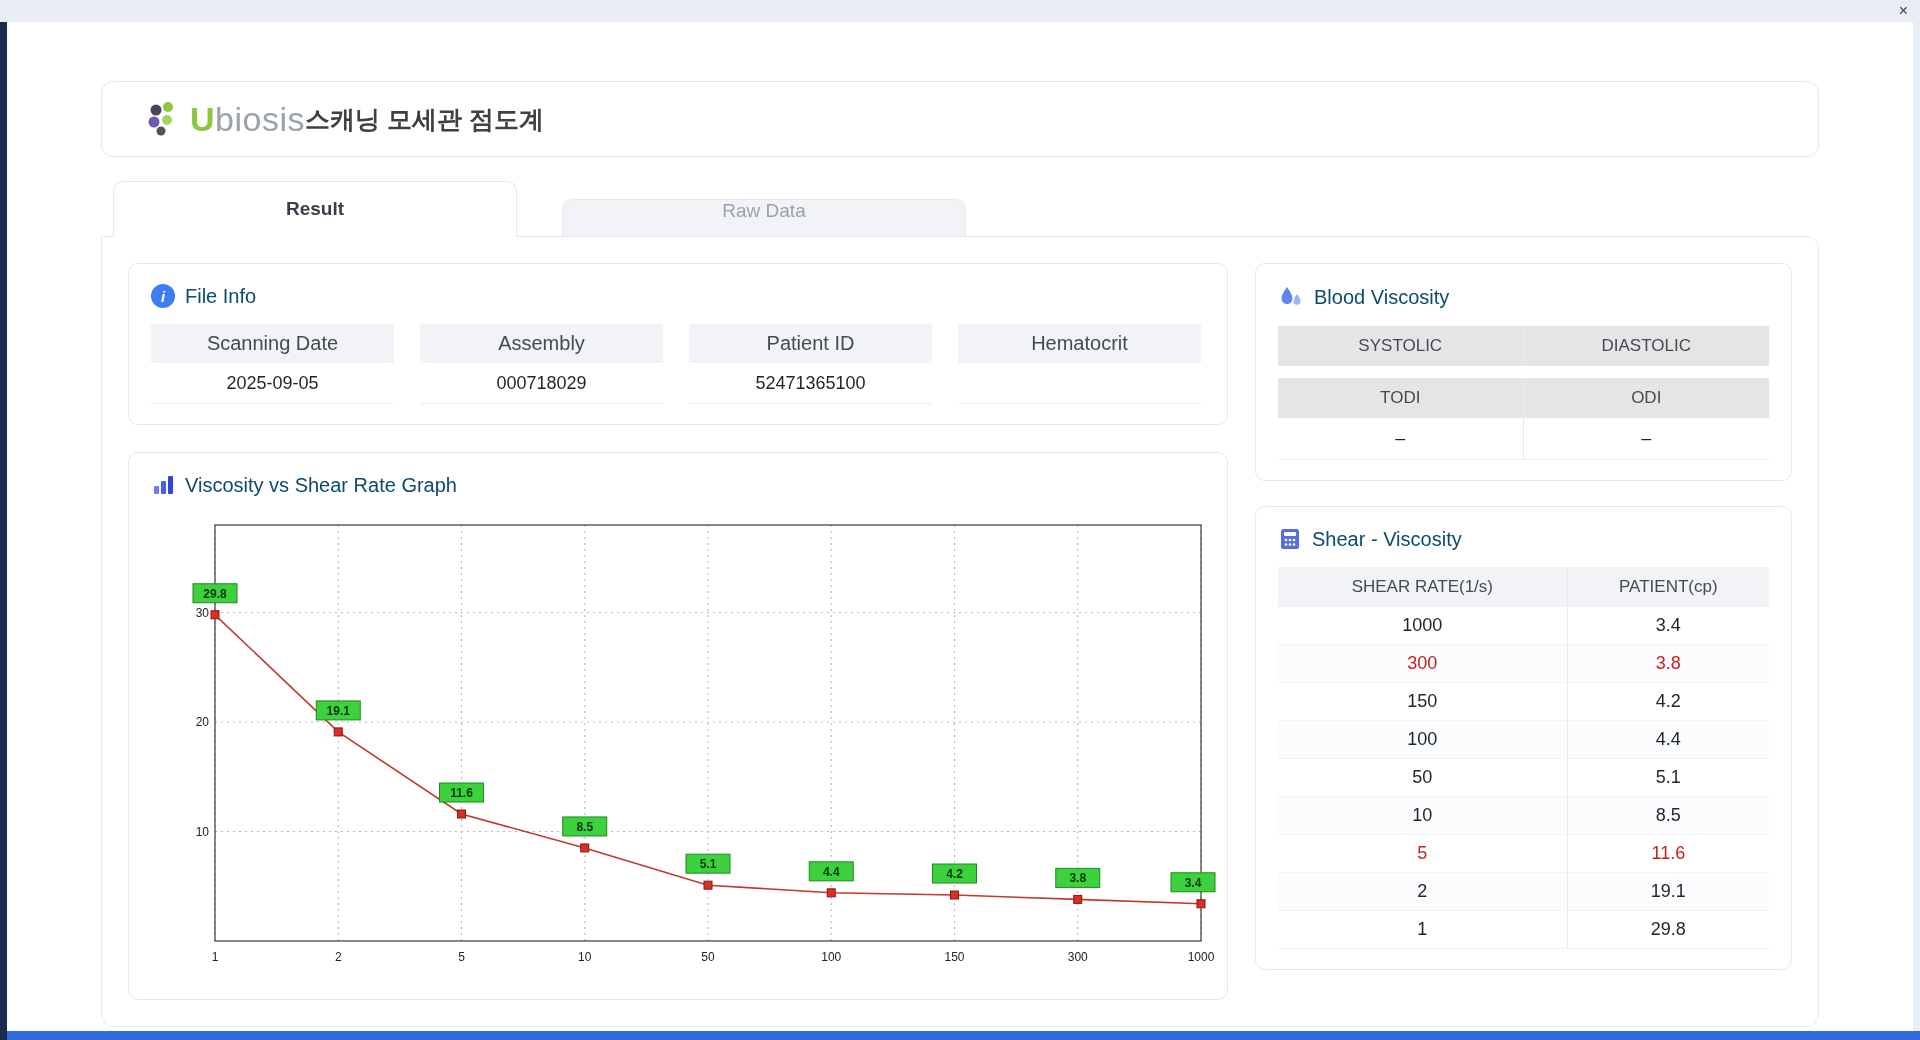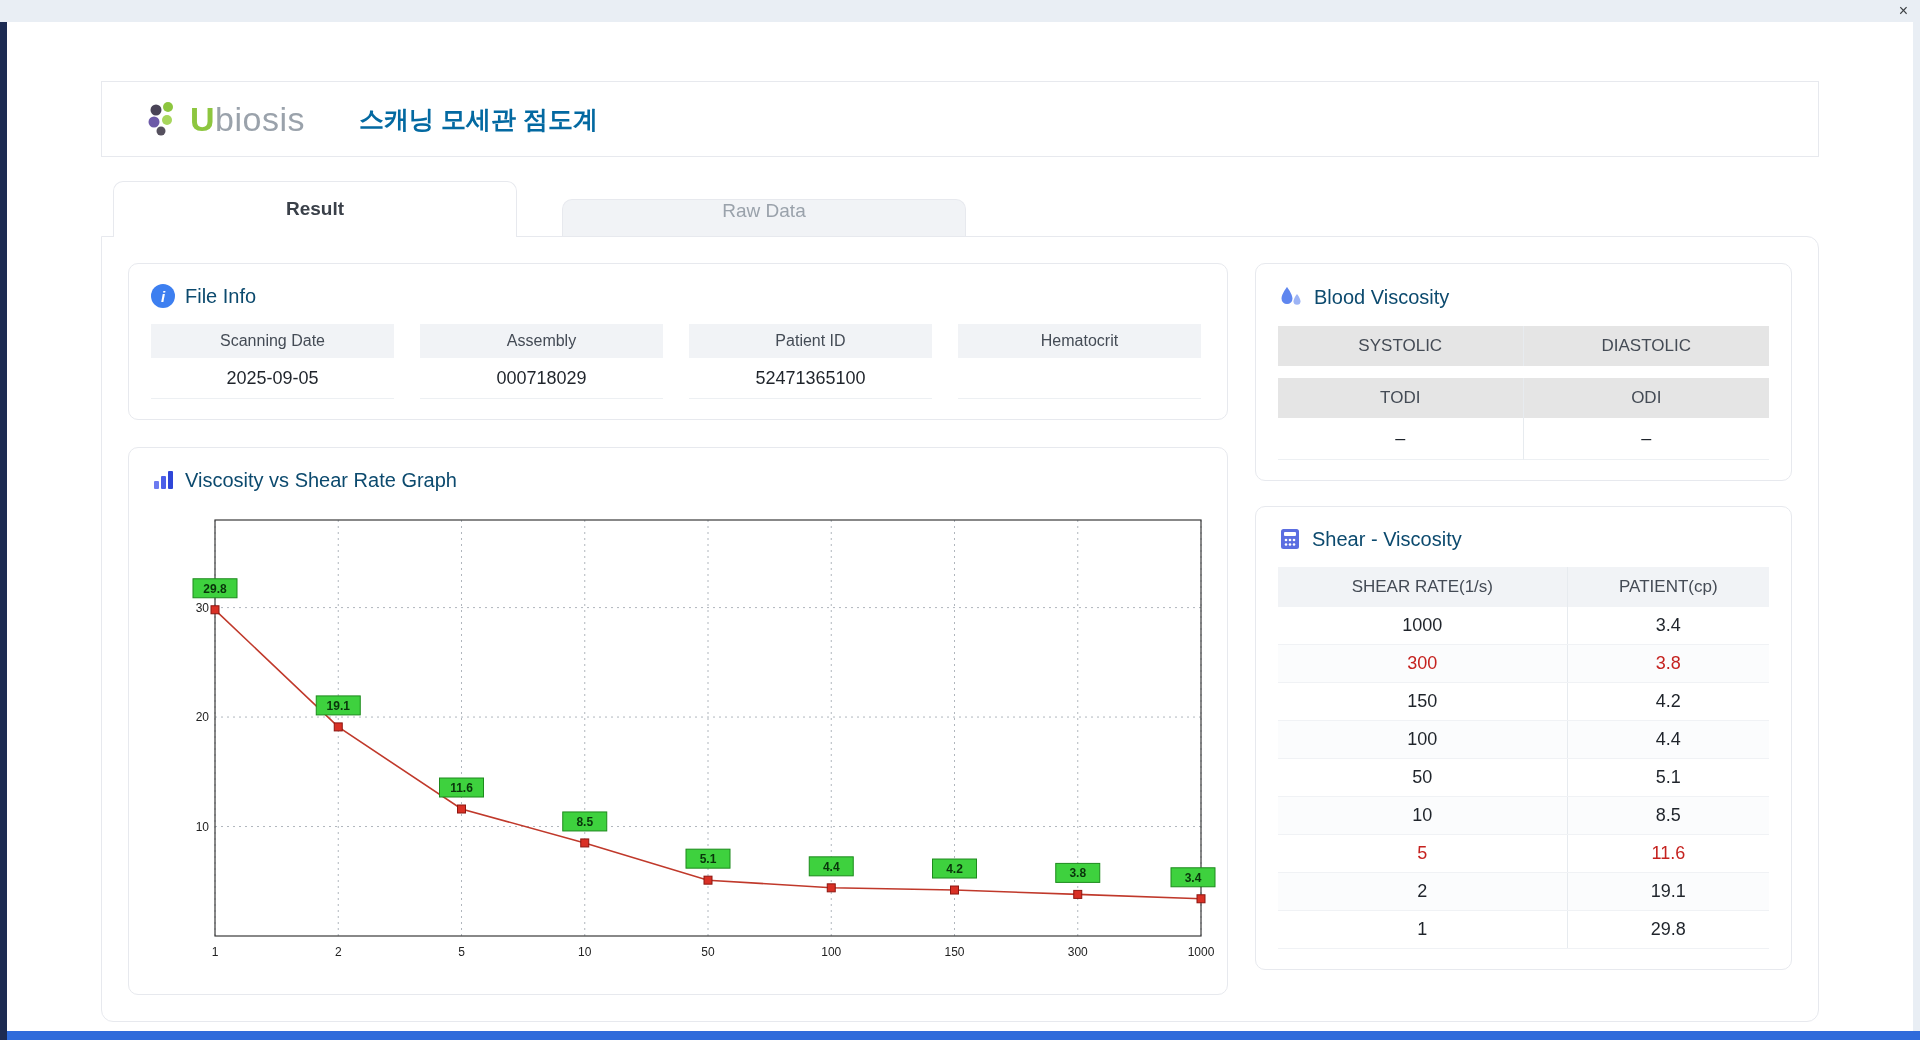--- a/index.html
+++ b/index.html
@@ -7,44 +7,44 @@
   body { font-family:"Liberation Sans", sans-serif; background:#e9eef4; position:relative; }
 
   .left-sliver { position:absolute; left:0; top:20px; bottom:0; width:7px; background:#1c2b52; z-index:5; }
   .bottom-strip { position:absolute; left:0; right:0; bottom:0; height:9px; background:#2f6bdb; z-index:4; }
   .titlebar { position:absolute; top:0; left:0; right:0; height:22px; background:#e9eef4; z-index:6; }
   .close-btn { position:absolute; right:12px; top:2px; font-size:16px; color:#3c4043; cursor:pointer; line-height:18px; }
 
   .window { position:absolute; left:7px; right:7px; top:22px; bottom:9px; background:#ffffff; }
   .app-inner { width:1718px; margin:0 auto; padding-top:59px; }
 
-  .header-card { height:76px; border:1px solid #e7e9ee; border-radius:0; display:flex; align-items:center; padding:12px 42px; }
+  .header-card { height:76px; border:1px solid #e7e9ee; border-radius:12px; display:flex; align-items:center; padding:12px 42px; }
   .logo { display:flex; align-items:center; gap:4px; }
   .logo-text { font-size:34px; color:#9aa2ab; font-weight:500; letter-spacing:0.5px; }
   .logo-u { color:#8dc63f; font-weight:700; }
-  .app-title { margin-left:54px; font-size:25px; font-weight:700; color:#0369a1; }
+  .app-title { font-size:25px; font-weight:700; color:#404040; }
 
   .tabs { display:flex; align-items:flex-end; padding-left:12px; margin-top:24px; position:relative; z-index:2;gap:40px; }
   .tab { width:404px; text-align:center; border-radius:10px 10px 0 0; font-size:19px; cursor:pointer; }
   .tab.active { background:#fff; border:1px solid #e7e9ee; border-bottom:none; padding:16px 0 17px; font-weight:700; color:#3a4049; margin-bottom:-1px; }
   .tab.inactive { background:#f1f3f6; border:1px solid #e7e9ee; border-bottom:none; padding:0 0 14px; color:#9aa2ab; margin-left:5px; }
 
   .content-card { border:1px solid #e7e9ee; border-radius:0 12px 12px 12px; padding:26px; display:flex; gap:27px; position:relative; z-index:1; min-height:778px; }
   .left-col { width:1100px; display:flex; flex-direction:column; gap:27px; }
   .right-col { flex:1; display:flex; flex-direction:column; gap:25px; }
 
   .card { border:1px solid #e7e9ee; border-radius:10px; padding:20px 22px; background:#fff; }
   .card-header { display:flex; align-items:center; gap:10px; margin-bottom:16px; }
   .card-title { font-size:20px; font-weight:400; color:#0c4a6e; }
 
   .info-badge { width:24px; height:24px; border-radius:50%; background:#3d7ff0; color:#fff; font-size:15px; font-weight:700; display:inline-flex; align-items:center; justify-content:center; font-style:italic; }
 
   .file-fields { display:flex; gap:26px; }
   .field { width:243px; }
-  .field-label { background:#f1f3f6; text-align:center; font-size:16px; color:#444b55; padding:8px 0; }
+  .field-label { background:#f1f3f6; text-align:center; font-size:20px; color:#444b55; padding:8px 0; }
   .field-value { text-align:center; font-size:18px; color:#1f242b; padding:10px 0 9px; border-bottom:1px solid #edf0f3; min-height:41px; }
 
   .chart-wrap { margin:4px 0 0 26px; }
   svg text { font-family:"Liberation Sans", sans-serif; }
 
   .bv-row { display:grid; grid-template-columns:1fr 1fr; }
   .bv-cell { text-align:center; padding:10px 0; font-size:18px; }
   .bv-cell:first-child { border-right:1px solid #e7ebef; }
   .bv-head { background:#e5e5e5; color:#444b55; font-size:17px; }
   .bv-val { color:#1f242b; border-bottom:1px solid #edf0f3; }

